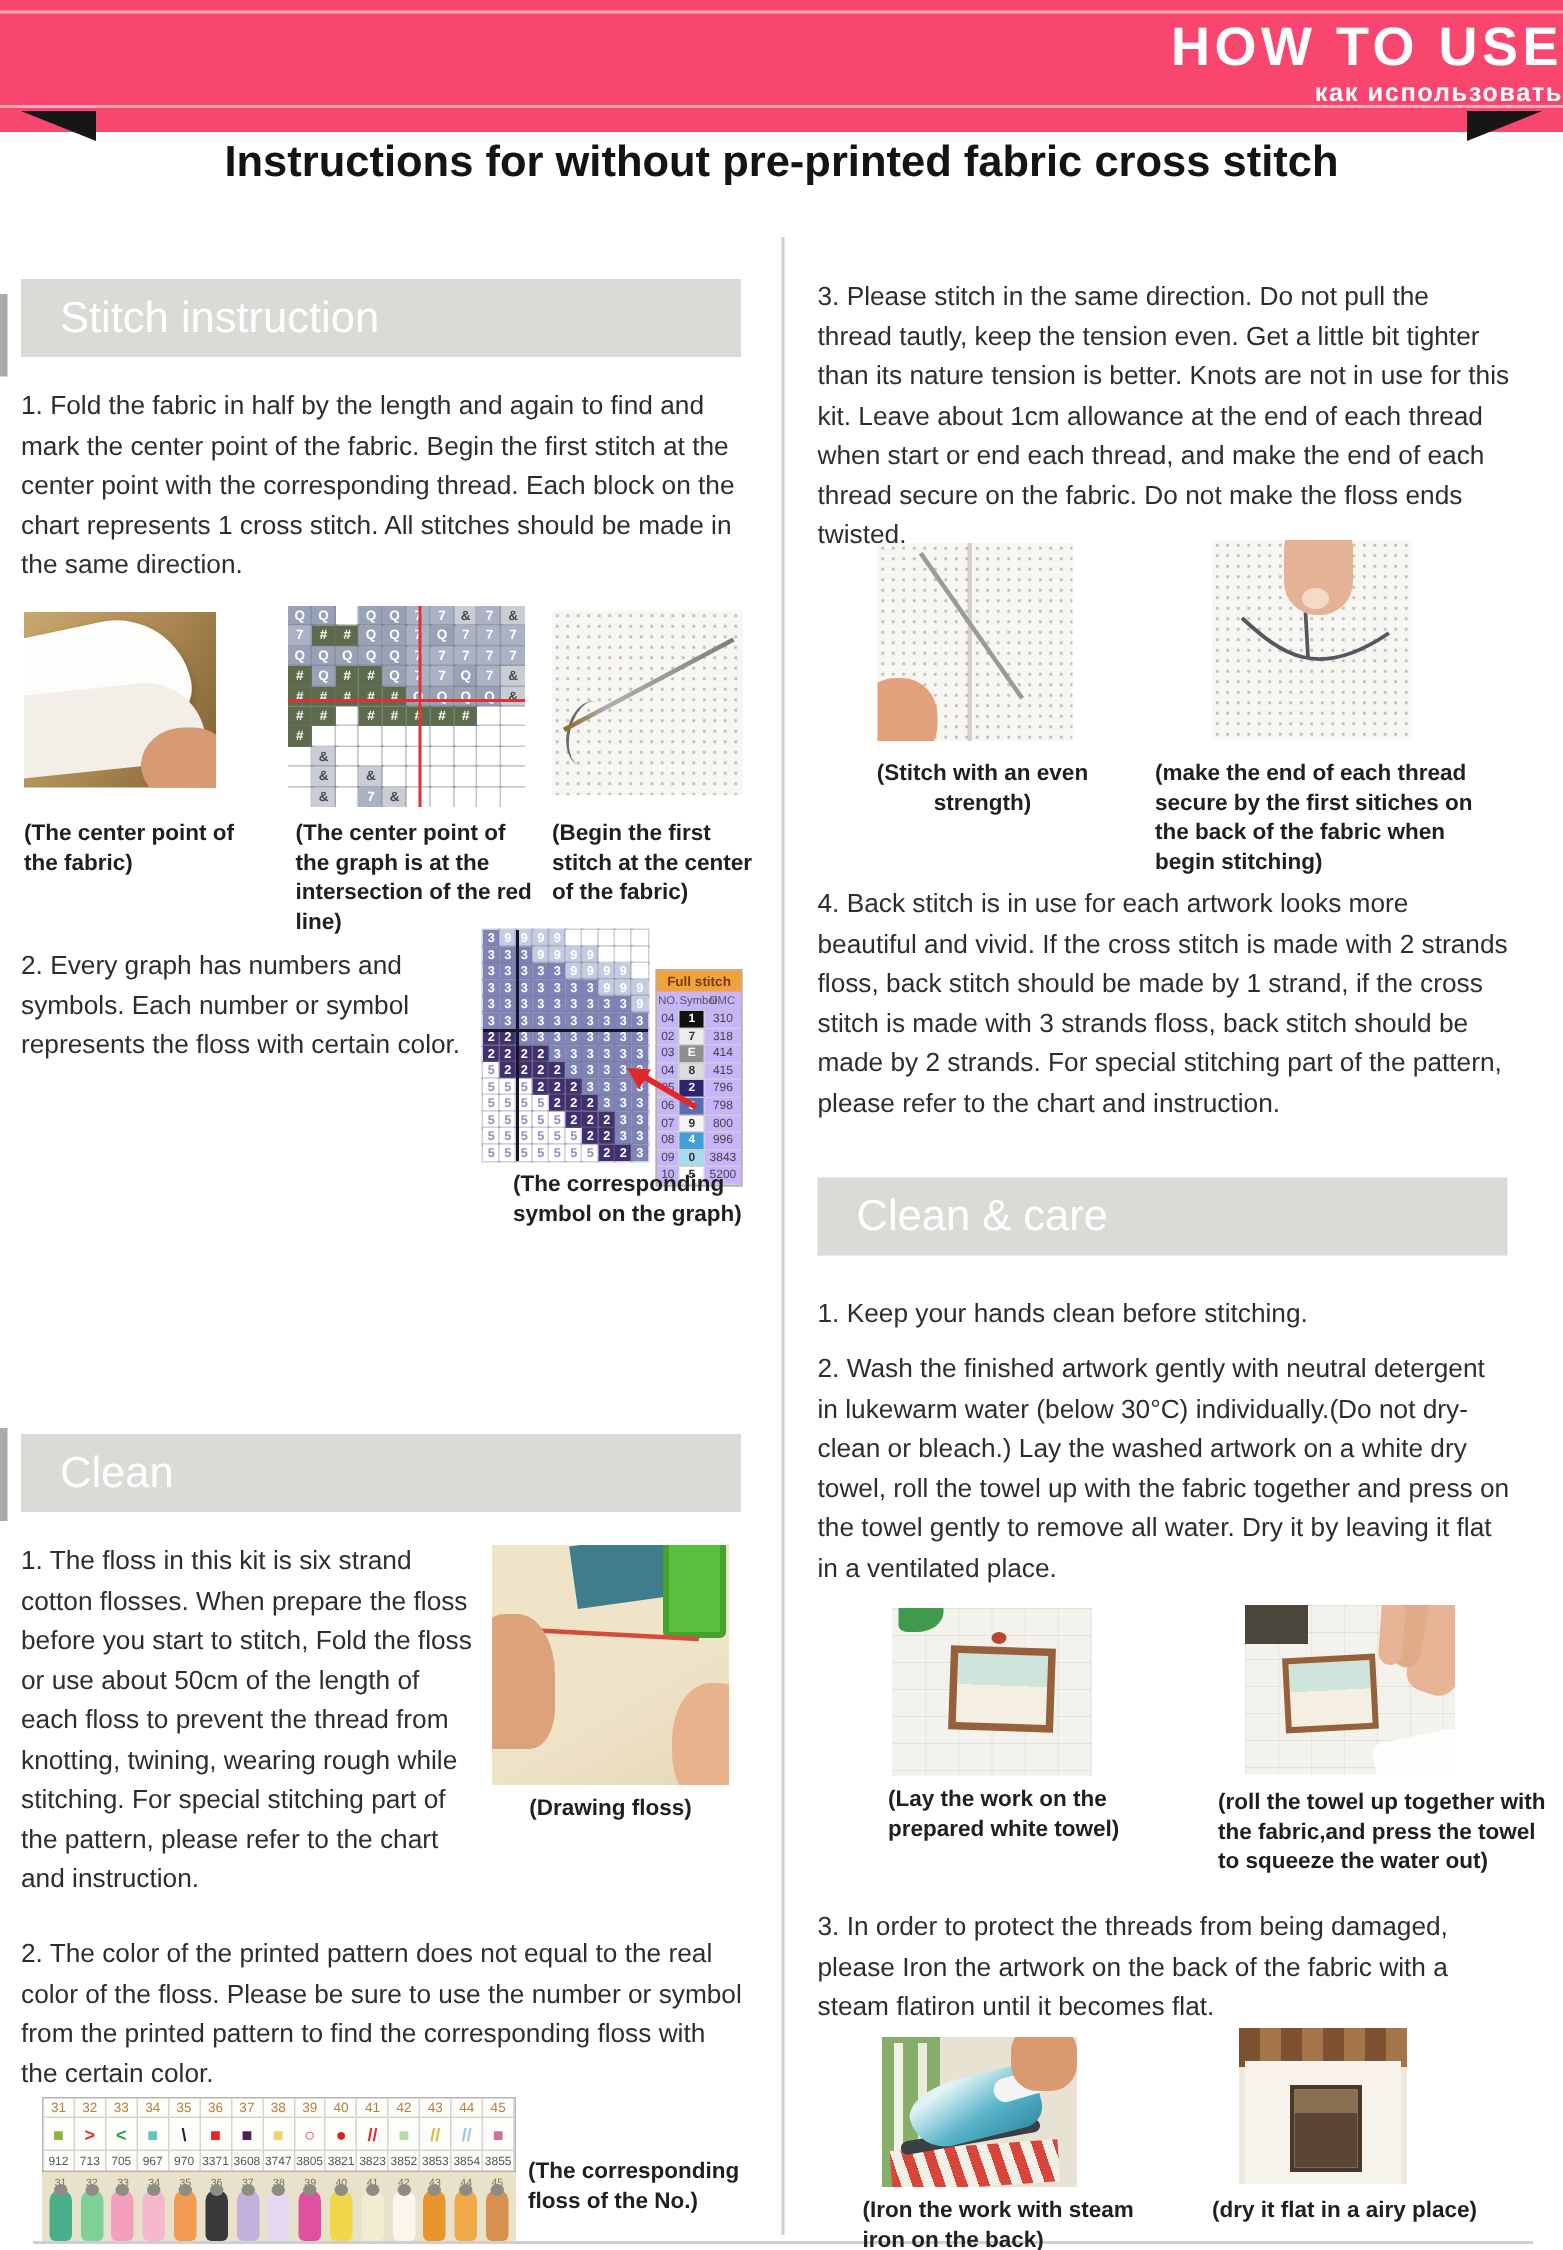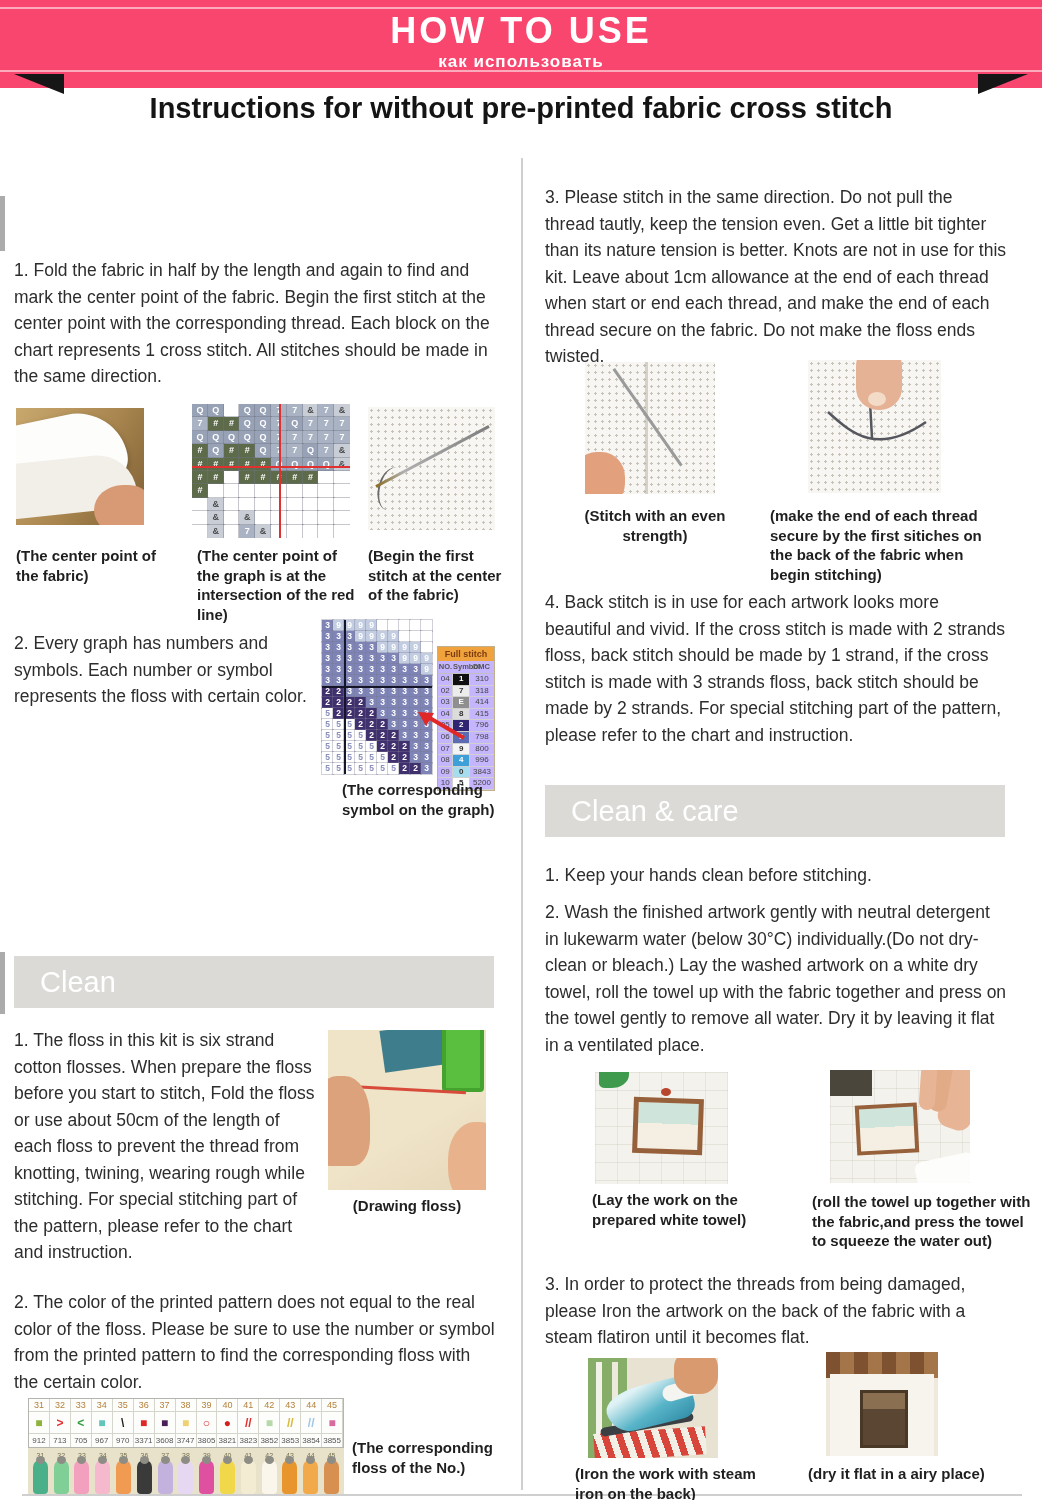--- a/index.html
+++ b/index.html
@@ -1,21 +1,21 @@
 <!DOCTYPE html>
 <html><head>
 <meta charset="utf-8">
 <style>
   html,body{margin:0;padding:0;background:#fff;}
   .page{position:relative;width:1042px;height:1500px;background:#fff;overflow:hidden;
         font-family:"Liberation Sans",sans-serif;color:#2d2d2d;}
   .abs{position:absolute;}
 
   
-  .banner{left:0;top:0;width:1042px;height:88px;background:#f8466e;text-align:center;}
+  .banner{left:0;top:0;width:1042px;height:88px;background:#f8466e;text-align:right;}
   .hairline{position:absolute;left:0;width:100%;height:2px;background:rgba(255,255,255,.55);}
   .banner-title{position:absolute;left:0;top:10px;width:100%;font-size:36px;font-weight:bold;
                 color:#fff;letter-spacing:3px;}
   .banner-sub{position:absolute;left:0;top:52px;width:100%;font-size:17px;font-weight:bold;
               color:#fff;letter-spacing:1px;}
   .tri-left{left:14px;top:74px;width:0;height:0;border-top:20px solid #161616;border-left:50px solid transparent;}
   .tri-right{right:14px;top:74px;width:0;height:0;border-top:20px solid #161616;border-right:50px solid transparent;}
 
   .page-title{left:0;top:92px;width:100%;text-align:center;font-size:29px;font-weight:bold;color:#141414;}
 
@@ -52,21 +52,21 @@
            background:linear-gradient(90deg,#8a6d20,#b0b0b0 25%,#7d7d7d);transform:rotate(-28deg);transform-origin:left center;}
   .squig3{position:absolute;left:10px;top:60px;width:26px;height:44px;border-left:2.5px solid #6a6a6a;border-radius:50%;transform:rotate(14deg);}
 
   #graph-grid{display:grid;grid-template-columns:repeat(10,11px);grid-auto-rows:11px;background:#fff;}
   .gcell{font-size:8.5px;line-height:11px;text-align:center;font-weight:bold;outline:.5px solid rgba(120,120,145,.35);}
   .gg-v{left:344px;top:620px;width:2px;height:154px;background:#15152a;}
   .gg-h{left:322px;top:686px;width:110px;height:2px;background:#15152a;}
 
   #fst{left:437px;top:646px;width:58px;background:#c4b5fd;border:1px solid #c0b090;box-sizing:border-box;}
   .fst-title{background:#f0a23c;color:#7a3b10;font-weight:bold;text-align:center;height:14px;line-height:14px;font-size:9px;}
-  .fst-cols{display:flex;height:12px;line-height:12px;font-size:7.5px;color:#555;border-bottom:.5px solid #c0c0c0;font-weight:bold;}
+  .fst-cols{display:flex;height:12px;line-height:12px;font-size:7.5px;color:#555;border-bottom:.5px solid #c0c0c0;}
   .fst-cols span{text-align:center;}
   .fst-row{display:flex;height:10.6px;line-height:10.6px;font-size:8px;border-bottom:.5px solid #d0d0d0;}
   .fst-no{width:15px;text-align:center;color:#444;border-right:.5px solid #d0d0d0;}
   .fst-sym{width:16px;text-align:center;font-weight:bold;border-right:.5px solid #d0d0d0;}
   .fst-dmc{width:25px;text-align:center;color:#444;}
 
   .fold5{position:absolute;left:46%;top:0;width:3px;height:100%;background:rgba(150,140,120,.35);}
   .needle5{position:absolute;left:30px;top:6px;width:118px;height:2.5px;background:#9a9a9a;transform:rotate(55deg);transform-origin:left top;}
   .finger5{position:absolute;left:-12px;bottom:-14px;width:52px;height:56px;background:#e2a07c;border-radius:45%;}
 
@@ -132,20 +132,21 @@
   <div class="abs tri-left"></div>
   <div class="abs tri-right"></div>
 
   <div class="abs page-title">Instructions for without pre-printed fabric cross stitch</div>
 
   <div class="abs vdivider"></div>
   <div class="abs edge-mark" style="top:196px;height:55px"></div>
   <div class="abs edge-mark" style="top:952px;height:62px"></div>
   <div class="abs bottom-line"></div>
 
+  <div class="abs sec-bar" style="left:14px;top:186px;width:480px">Stitch instruction</div>
 
   <div class="abs para" style="left:14px;top:257px;width:482px">1. Fold the fabric in half by the length and again to find and mark the center point of the fabric. Begin the first stitch at the center point with the corresponding thread. Each block on the chart represents 1 cross stitch. All stitches should be made in the same direction.</div>
 
   <div class="photo ph-fabric" style="left:16px;top:408px;width:128px;height:117px">
     <div class="fab-a"></div>
     <div class="fab-b"></div>
     <div class="finger-a"></div>
   </div>
   <div class="abs caption" style="left:16px;top:546px;width:150px">(The center point of the fabric)</div>
 

